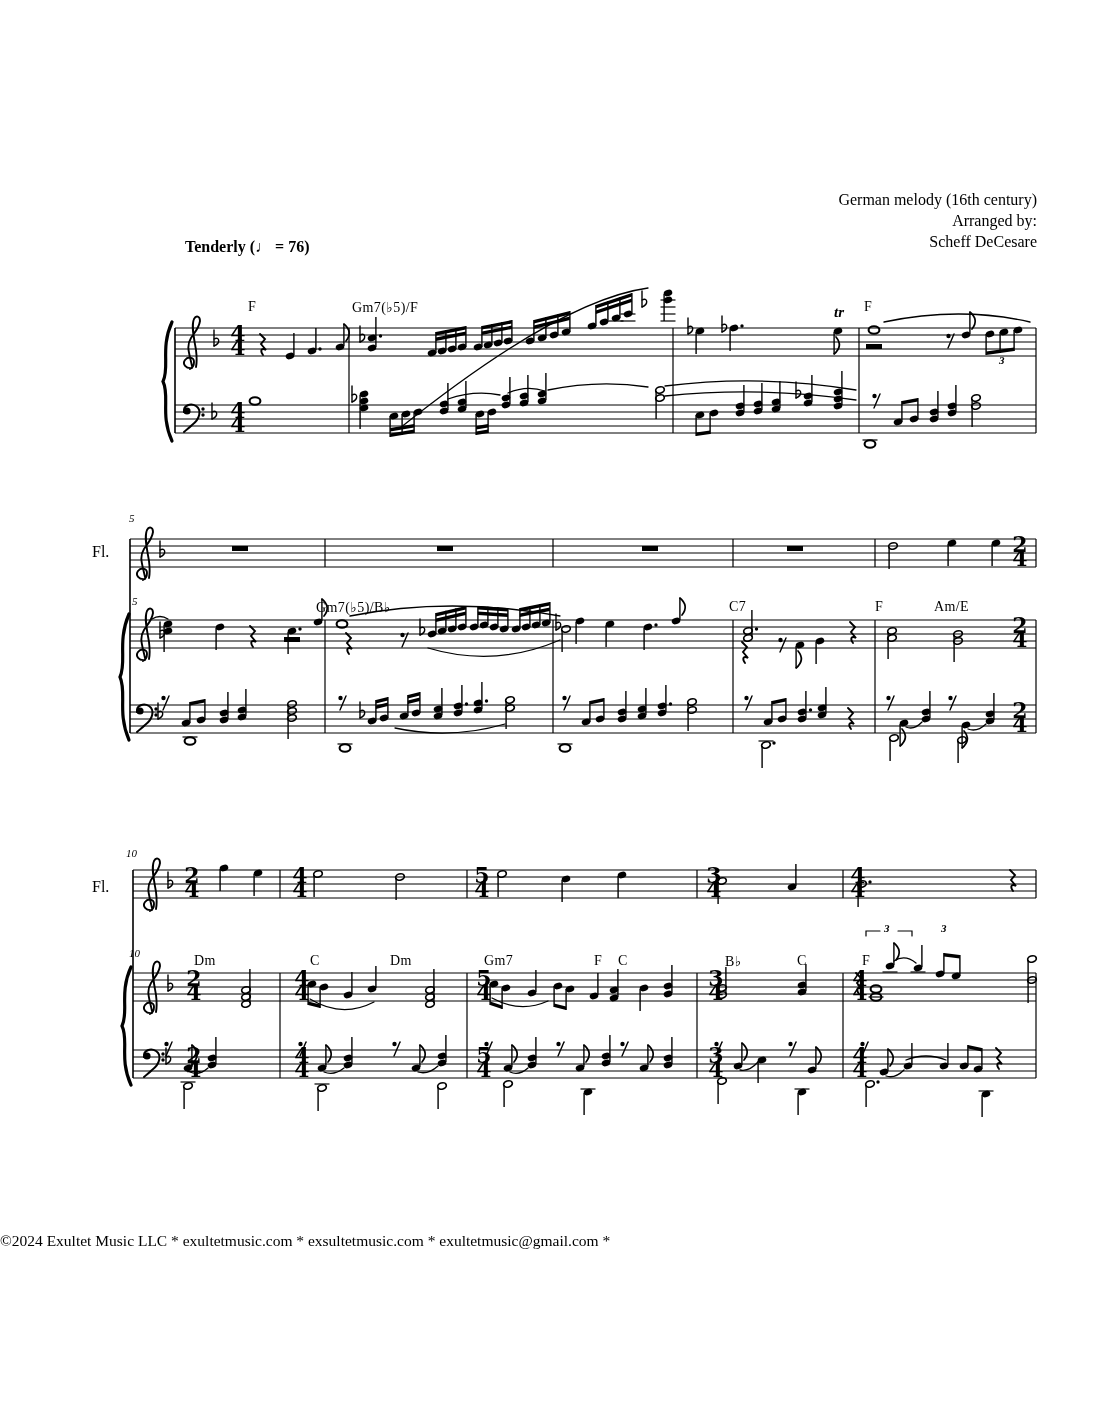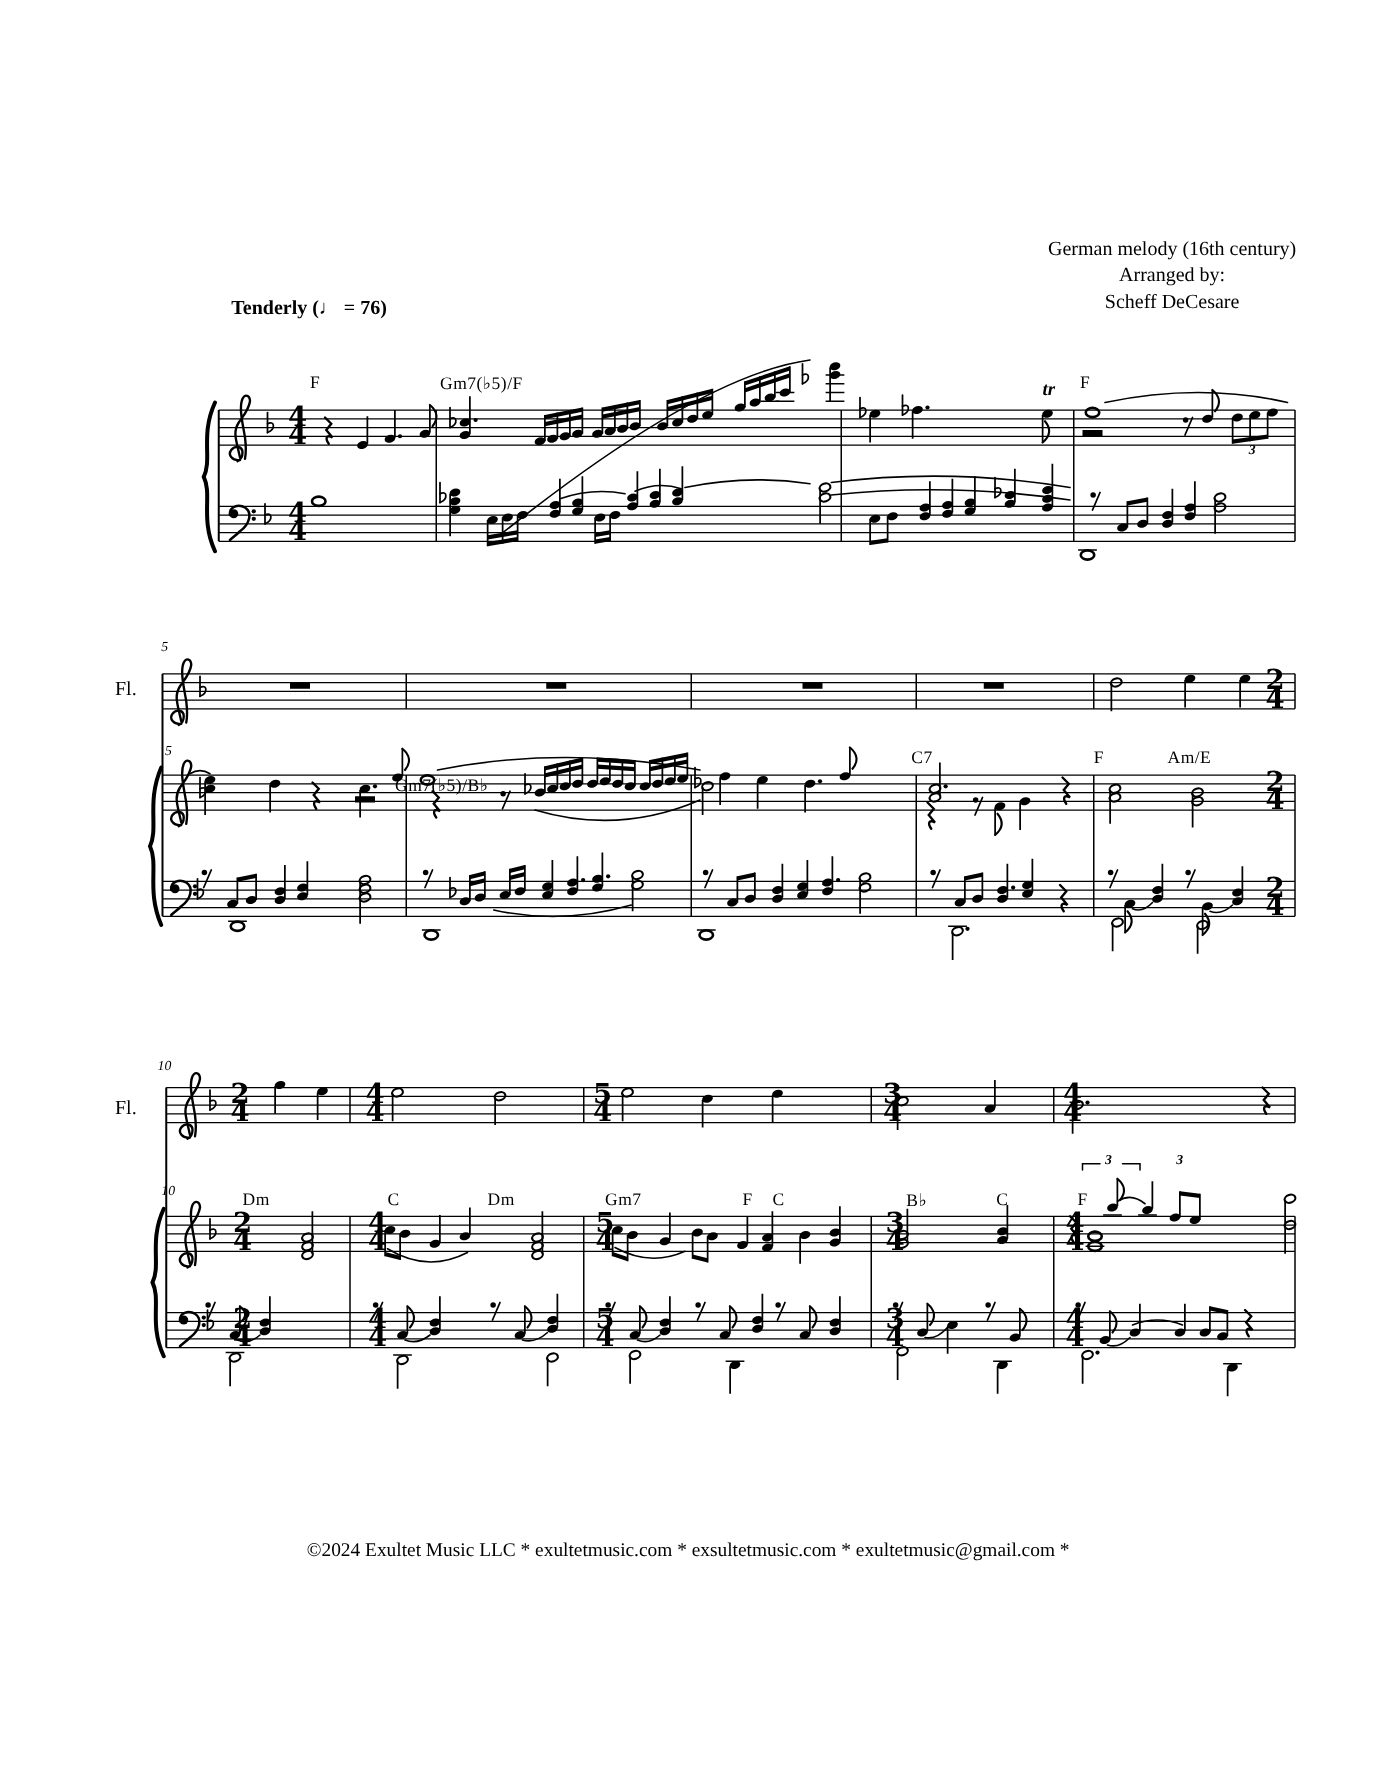--- a/index.html
+++ b/index.html
@@ -1,29 +1,29 @@
 <!DOCTYPE html>
 <html><head>
 <meta charset="utf-8">
 <style>
   html,body{margin:0;padding:0;background:#e8e8e8}
   .page{position:relative;width:1101px;height:1425px;background:#ffffff;margin:0 auto;overflow:hidden;color:#000;}
   .abs{position:absolute;white-space:nowrap}
   .dedication{position:absolute;top:42px;left:0;width:100%;text-align:center;font:italic bold 15px "Liberation Sans",sans-serif;letter-spacing:.2px}
   .title{position:absolute;top:74px;left:0;width:100%;text-align:center;font:italic bold 34px "Liberation Sans",sans-serif}
-  .credits{position:absolute;top:189px;right:64px;text-align:center;font:16px "Liberation Serif",serif}
+  .credits{position:absolute;top:189px;right:64px;text-align:right;font:16px "Liberation Serif",serif}
   .credits .src{margin:0 0 8px 0}
   .credits .ln{margin:0;line-height:21px}
   .tempo{position:absolute;top:238px;left:185px;font:bold 16px "Liberation Serif","DejaVu Sans",serif}
   .chord{position:absolute;font:14px "Liberation Serif","DejaVu Sans",serif;letter-spacing:.4px}
   .trill{position:absolute;font:italic bold 15px "Liberation Serif",serif}
   .tuplet{position:absolute;font:italic bold 11px "Liberation Serif",serif}
   .mnum{position:absolute;font:italic 11px "Liberation Serif",serif}
   .instr{position:absolute;font:16px "Liberation Serif",serif}
-  .footer1{position:absolute;top:1232px;left:0;width:100%;text-align:center;font:15.5px "Liberation Serif",serif}
+  .footer1{position:absolute;top:1232px;left:0;width:100%;text-align:left;font:15.5px "Liberation Serif",serif}
   .footer2{position:absolute;top:1254px;left:0;width:100%;text-align:center;font:15.5px "Liberation Serif",serif}
   svg.score{position:absolute;left:0;top:0}
   svg text.tsig{font-family:"DejaVu Serif","Liberation Serif",serif;font-weight:bold;font-size:22px}
 </style>
 </head>
 <body>
 
 <div class="page">
 
   <svg class="score" width="1101" height="1425" viewBox="0 0 1101 1425">
@@ -773,21 +773,21 @@
 
   <span class="chord abs" style="left:248px;top:299px">F</span>
   <span class="chord abs" style="left:352px;top:299px">Gm7(♭5)/F</span>
   <span class="trill abs" style="left:834px;top:304px">tr</span>
   <span class="chord abs" style="left:864px;top:299px">F</span>
   <span class="tuplet abs" style="left:999px;top:354px">3</span>
 
   <span class="instr abs" style="left:92px;top:543px">Fl.</span>
   <span class="mnum abs" style="left:129px;top:512px">5</span>
   <span class="mnum abs" style="left:132px;top:595px">5</span>
-  <span class="chord abs" style="left:316px;top:621px">Gm7(♭5)/B♭</span>
+  <span class="chord abs" style="left:316px;top:599px">Gm7(♭5)/B♭</span>
   <span class="chord abs" style="left:729px;top:599px">C7</span>
   <span class="chord abs" style="left:875px;top:599px">F</span>
   <span class="chord abs" style="left:934px;top:599px">Am/E</span>
 
   <span class="instr abs" style="left:92px;top:878px">Fl.</span>
   <span class="mnum abs" style="left:126px;top:847px">10</span>
   <span class="mnum abs" style="left:129px;top:947px">10</span>
   <span class="chord abs" style="left:194px;top:953px">Dm</span>
   <span class="chord abs" style="left:310px;top:953px">C</span>
   <span class="chord abs" style="left:390px;top:953px">Dm</span>

